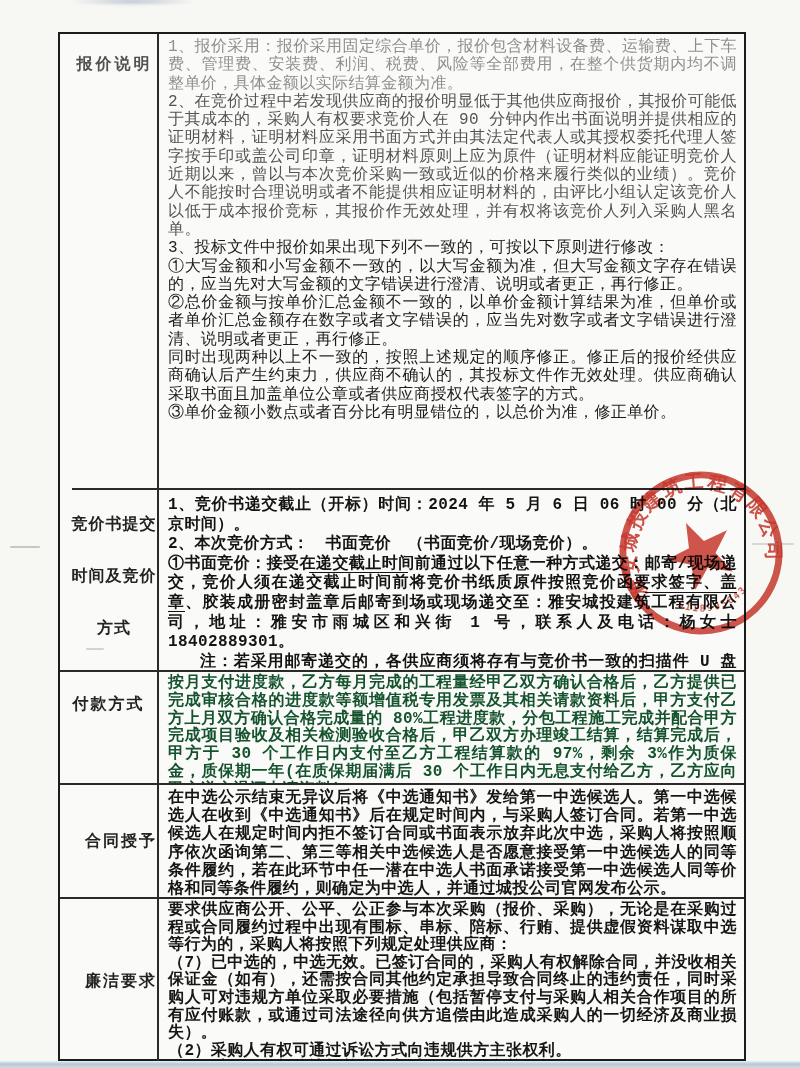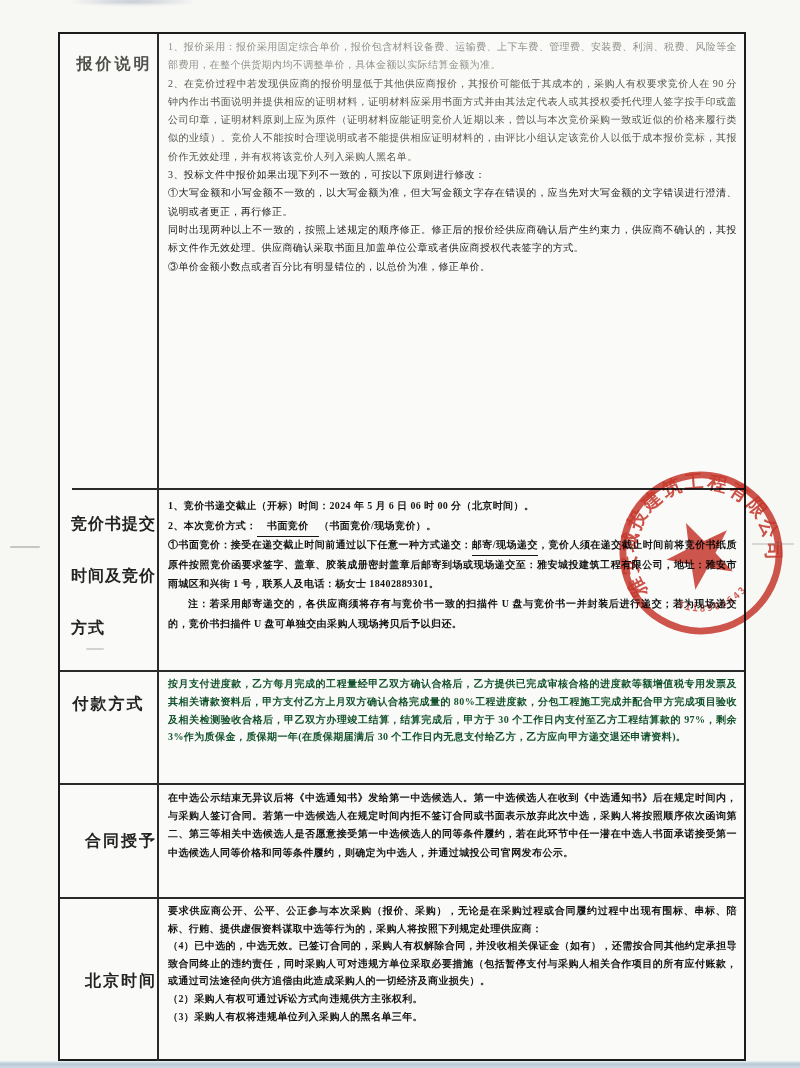--- a/index.html
+++ b/index.html
@@ -26,37 +26,37 @@
     grid-template-rows:456px 182px 113px 114px 164px;
     border:2px solid #1c1c1c;box-sizing:border-box;
     background:rgba(255,255,255,.35);
   }
   .cell{box-sizing:border-box;overflow:hidden;}
   .lbl{border-right:2px solid #2a2a2a;}
   .bb{border-bottom:2px solid #2a2a2a;}
   .lbl{font-weight:700;font-size:16px;color:#232323;letter-spacing:2px;}
   .lbl-r1{padding-top:20px;text-align:center;color:#4f4f4c;font-weight:600;letter-spacing:3px;margin-left:12px;}
   .lbl-r2{padding:24px 0 0 11px;}
-  .lbl-r2 div{margin-bottom:31px;letter-spacing:1px;}
+  .lbl-r2 div{margin-bottom:31px;letter-spacing:1px;text-align:center;}
   .lbl-r3{padding-top:22px;text-align:center;}
   .lbl-mid{display:flex;align-items:center;justify-content:flex-end;}
 
-  .cnt{padding:4px 7px 0 9px;font-size:10px;color:#1d1d1d;
-    letter-spacing:.4px;text-align:justify;}
+  .cnt{padding:4px 7px 0 9px;font-size:16px;color:#1d1d1d;
+    letter-spacing:.4px;text-align:justify;font-family:Liberation Mono, monospace;}
   .cnt p{margin:0;}
   .r1{line-height:18.3px;}
   .r2{line-height:19.6px;padding-top:6px;font-weight:600;color:#141414;}
   .r3{line-height:17.8px;padding-top:3px;font-weight:600;color:#14532d;}
   .r4{line-height:18.2px;padding-top:4px;font-weight:600;color:#161616;}
   .r5{line-height:17.6px;padding-top:3px;font-weight:600;color:#161616;}
   .faded{color:#8f8f8a;}
   .mid{color:#55544f;}
   .b{font-weight:700;}
   .note{text-indent:2em;}
-  .u{border-bottom:1.4px solid currentColor;padding-bottom:5px;}
+  .u{border-bottom:1.4px solid currentColor;padding-bottom:19px;}
 
   .seal{position:absolute;left:612px;top:464px;width:178px;height:178px;
     transform:rotate(-14deg);opacity:.92;mix-blend-mode:multiply;pointer-events:none;}
 </style>
 </head>
 <body>
 
 <div class="page">
 
   <div class="smudge"></div>
@@ -64,20 +64,21 @@
   <div class="doc-table">
 
     <div class="cell lbl bb lbl-r1">
       <span>报价说明</span>
     </div>
     <div class="cell cnt r1 bb">
       <p class="faded">1、报价采用：报价采用固定综合单价，报价包含材料设备费、运输费、上下车费、管理费、安装费、利润、税费、风险等全部费用，在整个供货期内均不调整单价，具体金额以实际结算金额为准。</p>
       <p class="mid">2、在竞价过程中若发现供应商的报价明显低于其他供应商报价，其报价可能低于其成本的，采购人有权要求竞价人在 90 分钟内作出书面说明并提供相应的证明材料，证明材料应采用书面方式并由其法定代表人或其授权委托代理人签字按手印或盖公司印章，证明材料原则上应为原件（证明材料应能证明竞价人近期以来，曾以与本次竞价采购一致或近似的价格来履行类似的业绩）。竞价人不能按时合理说明或者不能提供相应证明材料的，由评比小组认定该竞价人以低于成本报价竞标，其报价作无效处理，并有权将该竞价人列入采购人黑名单。</p>
       <p>3、投标文件中报价如果出现下列不一致的，可按以下原则进行修改：</p>
       <p>①大写金额和小写金额不一致的，以大写金额为准，但大写金额文字存在错误的，应当先对大写金额的文字错误进行澄清、说明或者更正，再行修正。</p>
+      <p>②总价金额与按单价汇总金额不一致的，以单价金额计算结果为准，但单价或者单价汇总金额存在数字或者文字错误的，应当先对数字或者文字错误进行澄清、说明或者更正，再行修正。</p>
       <p>同时出现两种以上不一致的，按照上述规定的顺序修正。修正后的报价经供应商确认后产生约束力，供应商不确认的，其投标文件作无效处理。供应商确认采取书面且加盖单位公章或者供应商授权代表签字的方式。</p>
       <p>③单价金额小数点或者百分比有明显错位的，以总价为准，修正单价。</p>
     </div>
 
     <div class="cell lbl bb lbl-r2">
       <div>竞价书提交</div>
       <div>时间及竞价</div>
       <div>方式</div>
     </div>
     <div class="cell cnt r2 bb">
@@ -99,25 +100,25 @@
     </div>
 
     <div class="cell lbl bb lbl-mid">
       <span>合同授予</span>
     </div>
     <div class="cell cnt r4 bb">
       <p>在中选公示结束无异议后将《中选通知书》发给第一中选候选人。第一中选候选人在收到《中选通知书》后在规定时间内，与采购人签订合同。若第一中选候选人在规定时间内拒不签订合同或书面表示放弃此次中选，采购人将按照顺序依次函询第二、第三等相关中选候选人是否愿意接受第一中选候选人的同等条件履约，若在此环节中任一潜在中选人书面承诺接受第一中选候选人同等价格和同等条件履约，则确定为中选人，并通过城投公司官网发布公示。</p>
     </div>
 
     <div class="cell lbl lbl-mid">
-      <span>北京时间</span>
+      <span>廉洁要求</span>
     </div>
     <div class="cell cnt r5">
       <p>要求供应商公开、公平、公正参与本次采购（报价、采购），无论是在采购过程或合同履约过程中出现有围标、串标、陪标、行贿、提供虚假资料谋取中选等行为的，采购人将按照下列规定处理供应商：</p>
-      <p>（4）已中选的，中选无效。已签订合同的，采购人有权解除合同，并没收相关保证金（如有），还需按合同其他约定承担导致合同终止的违约责任，同时采购人可对违规方单位采取必要措施（包括暂停支付与采购人相关合作项目的所有应付账款，或通过司法途径向供方追偿由此造成采购人的一切经济及商业损失）。</p>
+      <p>（7）已中选的，中选无效。已签订合同的，采购人有权解除合同，并没收相关保证金（如有），还需按合同其他约定承担导致合同终止的违约责任，同时采购人可对违规方单位采取必要措施（包括暂停支付与采购人相关合作项目的所有应付账款，或通过司法途径向供方追偿由此造成采购人的一切经济及商业损失）。</p>
       <p>（2）采购人有权可通过诉讼方式向违规供方主张权利。</p>
       <p>（3）采购人有权将违规单位列入采购人的黑名单三年。</p>
     </div>
 
   </div>
 
   <svg class="seal" viewBox="0 0 178 178" aria-hidden="true">
     <circle cx="89" cy="89" r="78" fill="none" stroke="#c5281c" stroke-width="7" stroke-opacity="0.85"></circle>
     <defs>
       <path id="sealTop" d="M 28,115 A 66,66 0 1 1 150,115" fill="none"></path>

